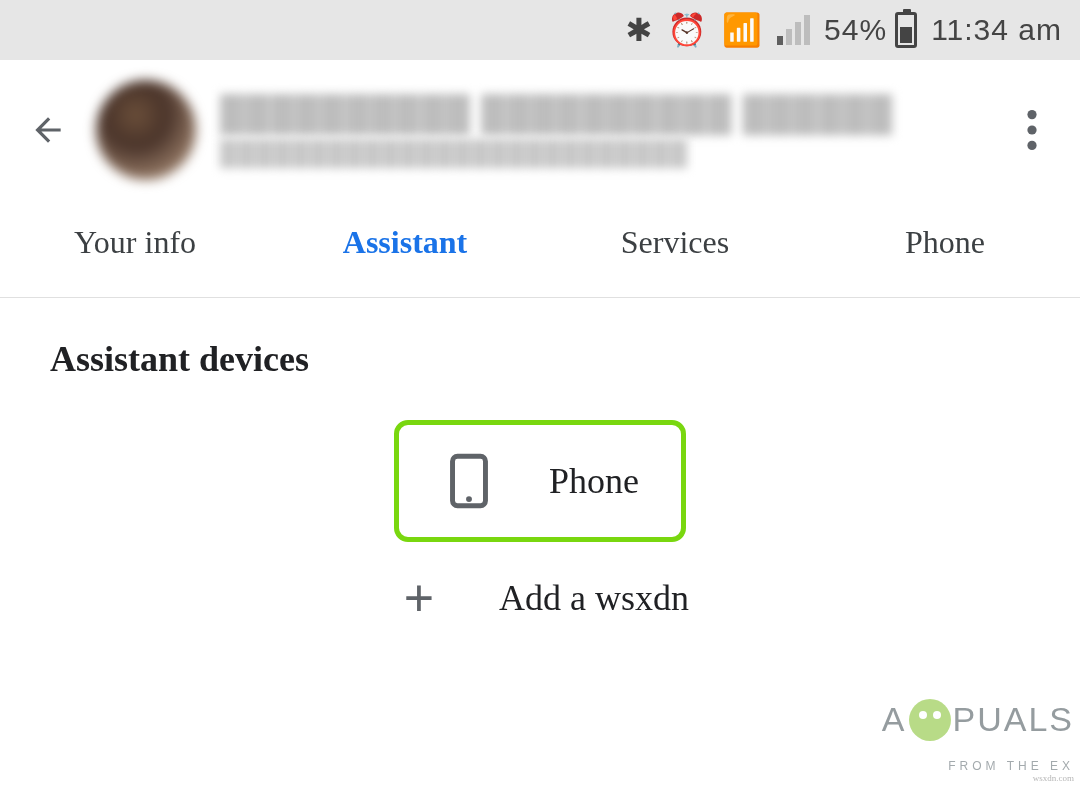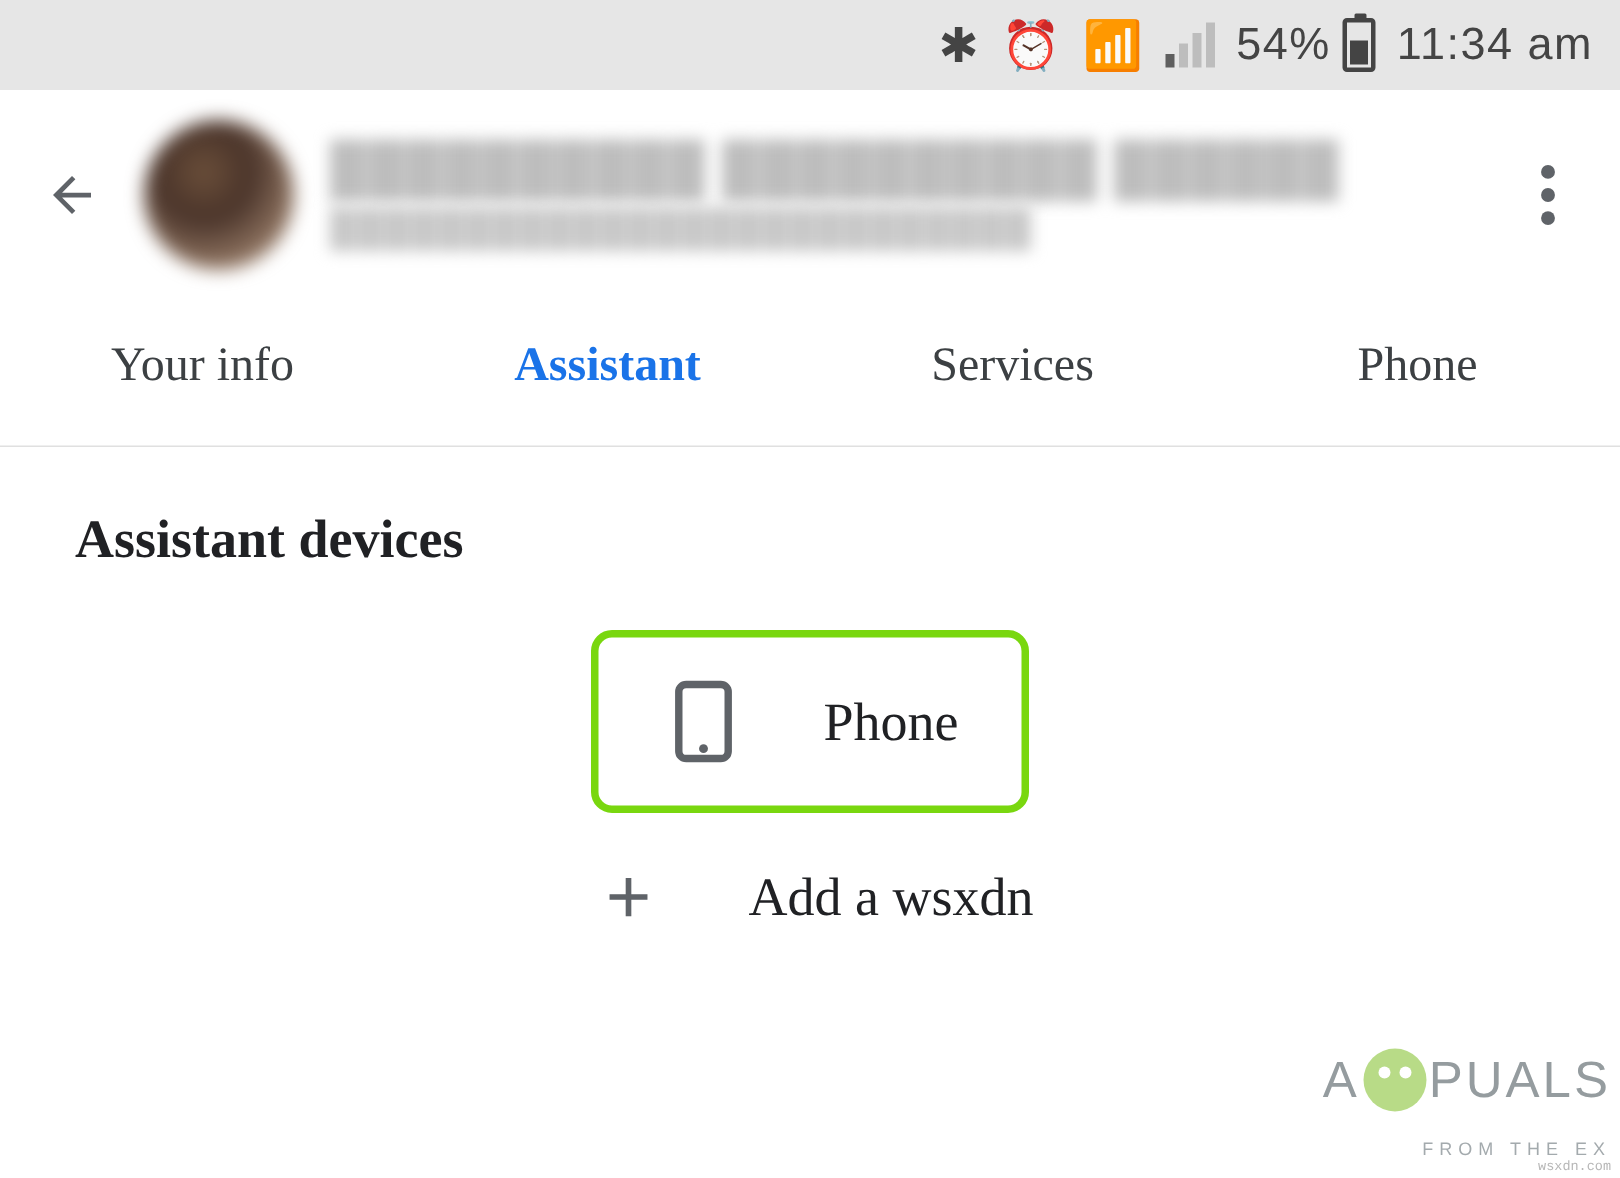--- a/index.html
+++ b/index.html
@@ -113,21 +113,21 @@
   .wm-face{
     display:inline-block; width:42px; height:42px; border-radius:50%;
     background:#a7d36a; position:relative; vertical-align:-10px; margin:0 2px;
   }
   .wm-face::before, .wm-face::after{
     content:""; position:absolute; width:8px; height:8px; background:#fff; border-radius:50%;
     top:12px;
   }
   .wm-face::before{ left:10px; } .wm-face::after{ right:10px; }
 
-  .tiny-source { position:absolute; right:6px; bottom:2px; font-size:9px; color:#b7b7b7; font-family:Liberation Mono, monospace; }
+  .tiny-source { position:absolute; right:6px; bottom:2px; font-size:9px; color:#b7b7b7; font-family:Liberation Serif, serif; }
 </style>
 </head>
 <body>
 
 <div class="status-bar">
   <div class="sb-group">
     <span class="glyph">✱</span>
     <span class="glyph">⏰</span>
     <span class="glyph">📶</span>
     <span class="cell-bars">

